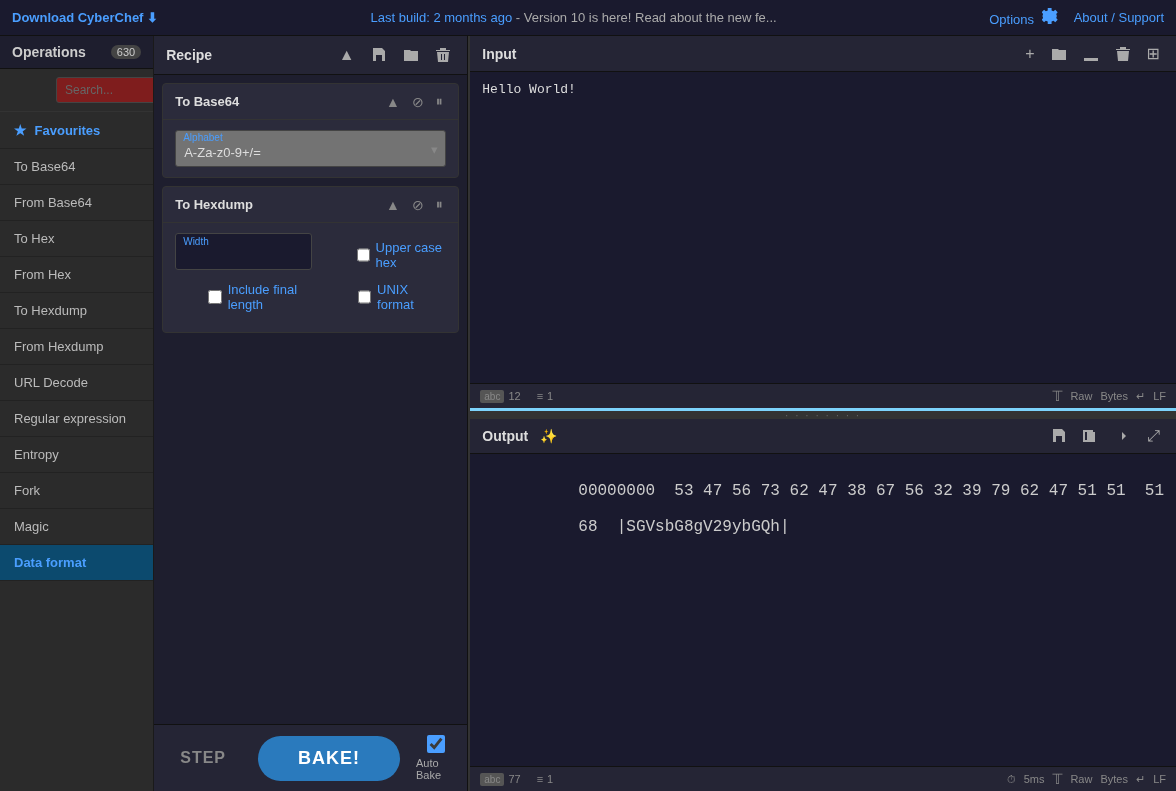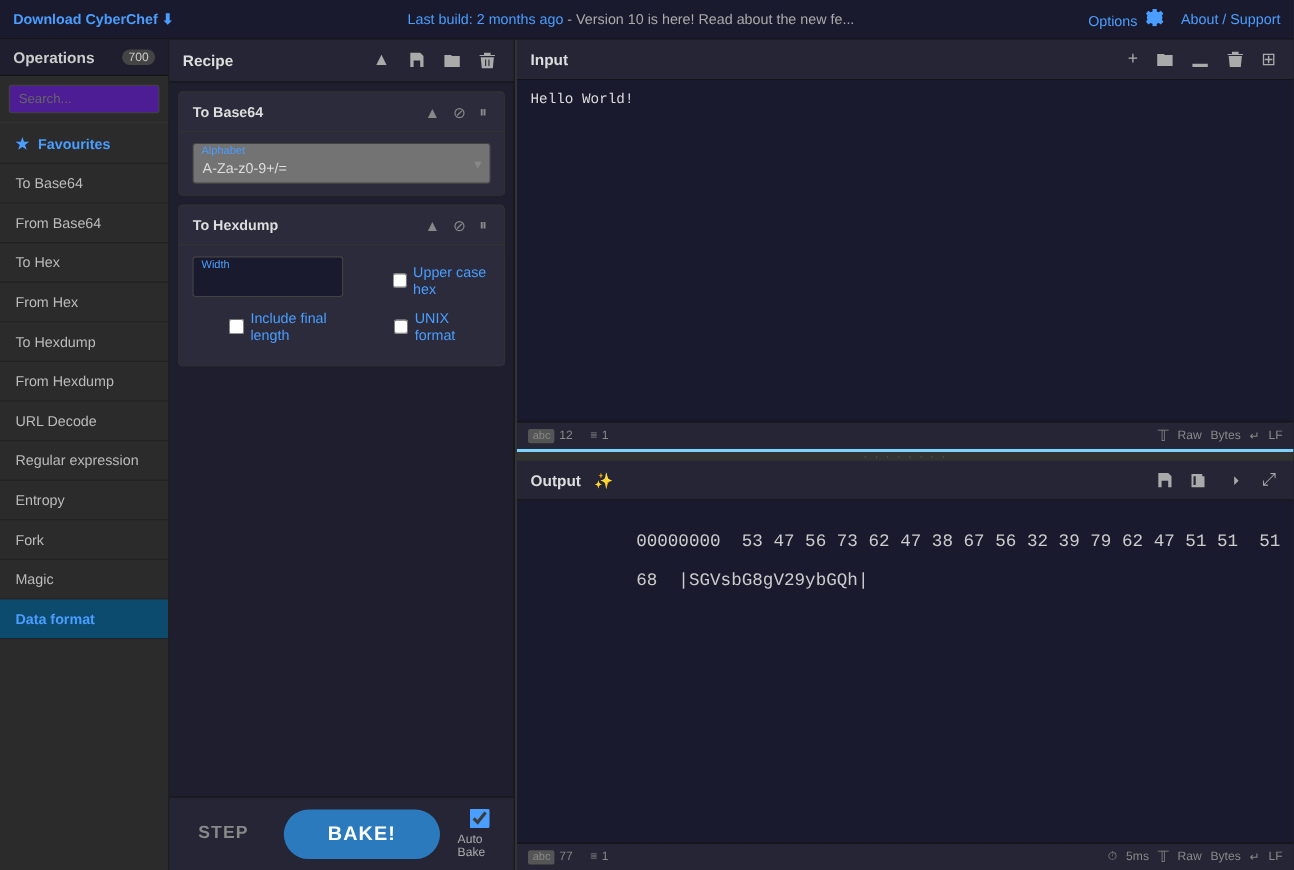--- a/index.html
+++ b/index.html
@@ -94,27 +94,28 @@
       padding: 1px 6px;
       font-size: 11px;
     }
     .sidebar-search {
       padding: 8px;
       background: #2b2b2b;
       border-bottom: 1px solid #333;
     }
     .sidebar-search input {
       width: 100%;
-      background: #4c1d95;
+      background: #7f1d1d;
       border: 1px solid #444;
       color: #ccc;
       padding: 5px 8px;
       border-radius: 3px;
       font-size: 12px;
       outline: none;
+      margin-left: 48px;
     }
     .sidebar-search input::placeholder { color: #666; }
     .sidebar-items {
       overflow-y: auto;
       flex: 1;
     }
     .sidebar-item {
       padding: 10px 14px;
       cursor: pointer;
       border-bottom: 1px solid #222;
@@ -495,21 +496,21 @@
     </a>
     <a href="#">About / Support</a>
   </div>
 </div>
 
 <div class="main">
 
   <div class="sidebar">
     <div class="sidebar-header">
       <span class="sidebar-title">Operations</span>
-      <span class="sidebar-count">700</span>
+      <span class="sidebar-count">630</span>
     </div>
     <div class="sidebar-search">
       <input type="text" placeholder="Search..." style="">
     </div>
     <div class="sidebar-items">
       <div class="sidebar-item favourites">
         <span class="star-icon">★</span>
         <span>Favourites</span>
       </div>
       <div class="sidebar-item">

